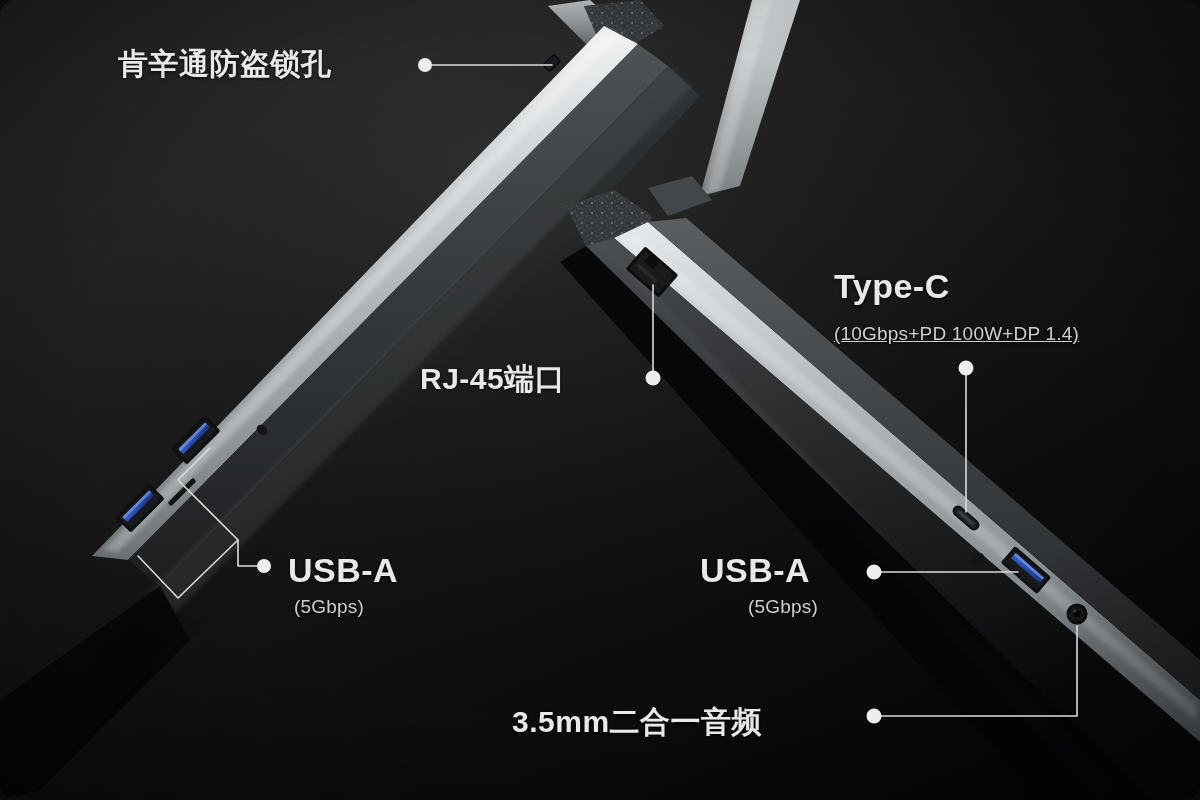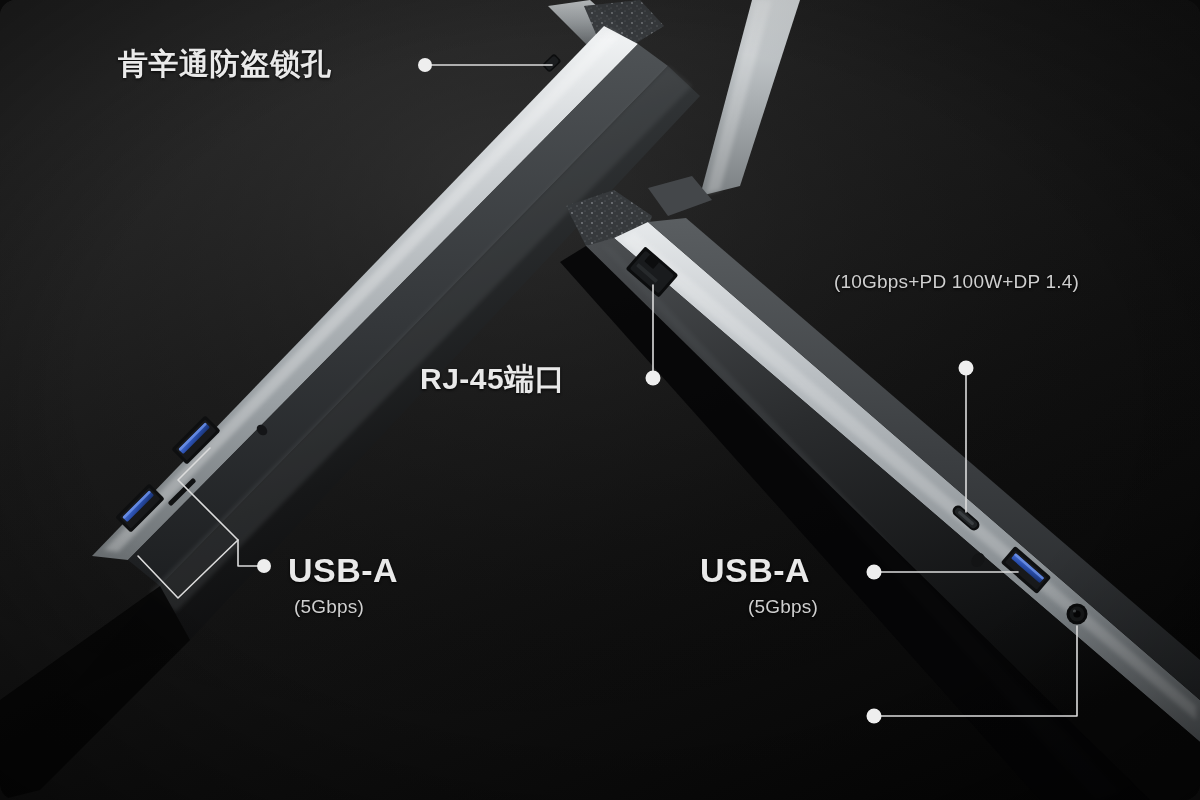--- a/index.html
+++ b/index.html
@@ -22,21 +22,21 @@
     color:#cfcfcf; font-weight:400; letter-spacing:.2px;
     text-shadow:0 1px 3px rgba(0,0,0,.9);
   }
   .cn  .title { font-size:30px; }
   .lat .title { font-size:34px; }
   .sub { font-size:19px; }
 
   #c-kensington { left:118px;  top:44px;  }
   #c-rj45       { left:420px;  top:359px;text-align:center; }
   #c-typec      { left:834px;  top:267px; }
-  #c-typec .sub { margin-top:4px; }
+  #c-typec .sub { margin-top:17px;text-decoration:underline; }
   #c-usba-left  { left:288px;  top:551px; }
   #c-usba-left .sub  { margin-top:6px; margin-left:6px; }
   #c-usba-right { left:700px;  top:551px; }
   #c-usba-right .sub { margin-top:6px; margin-left:48px; }
   #c-audio      { left:512px;  top:702px; }
 </style>
 </head>
 <body>
 
 <div id="stage">
@@ -255,27 +255,31 @@
 
   <div class="callout cn" id="c-kensington">
     <div class="title">肯辛通防盗锁孔</div>
   </div>
 
   <div class="callout cn" id="c-rj45">
     <div class="title">RJ-45端口</div>
   </div>
 
   <div class="callout lat" id="c-typec">
+    <div class="title">Type-C</div>
     <div class="sub">(10Gbps+PD 100W+DP 1.4)</div>
   </div>
 
   <div class="callout lat" id="c-usba-left">
     <div class="title">USB-A</div>
     <div class="sub">(5Gbps)</div>
   </div>
 
   <div class="callout lat" id="c-usba-right">
     <div class="title">USB-A</div>
     <div class="sub">(5Gbps)</div>
   </div>
 
+  <div class="callout cn" id="c-audio">
+    <div class="title">3.5mm二合一音频</div>
+  </div>
 
 </div>
 
 </body></html>

